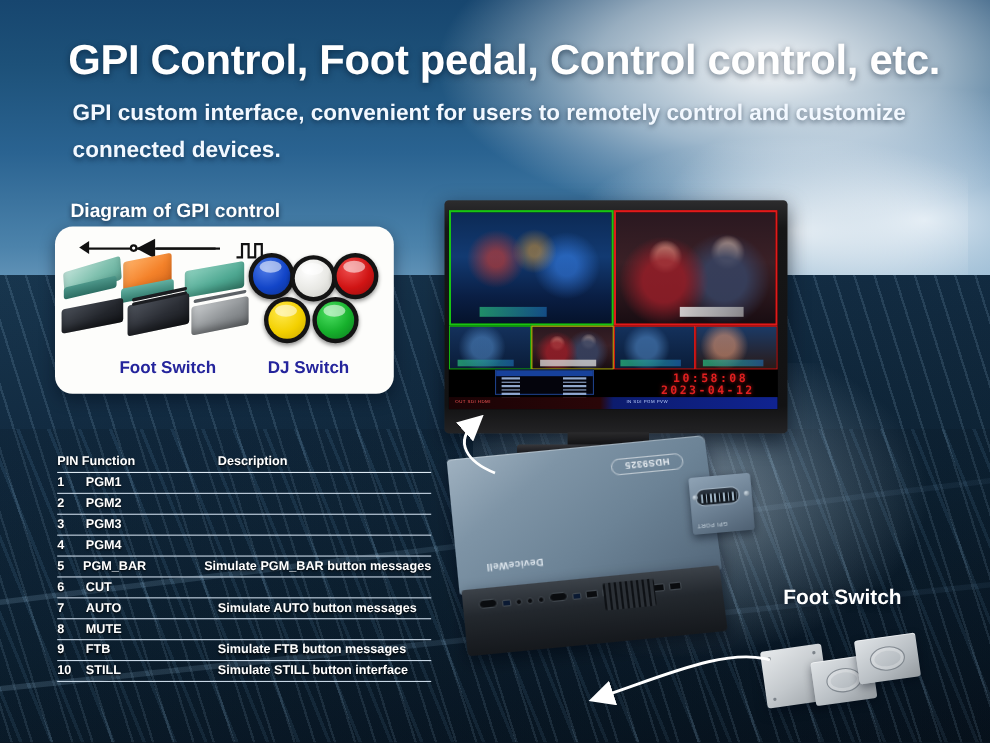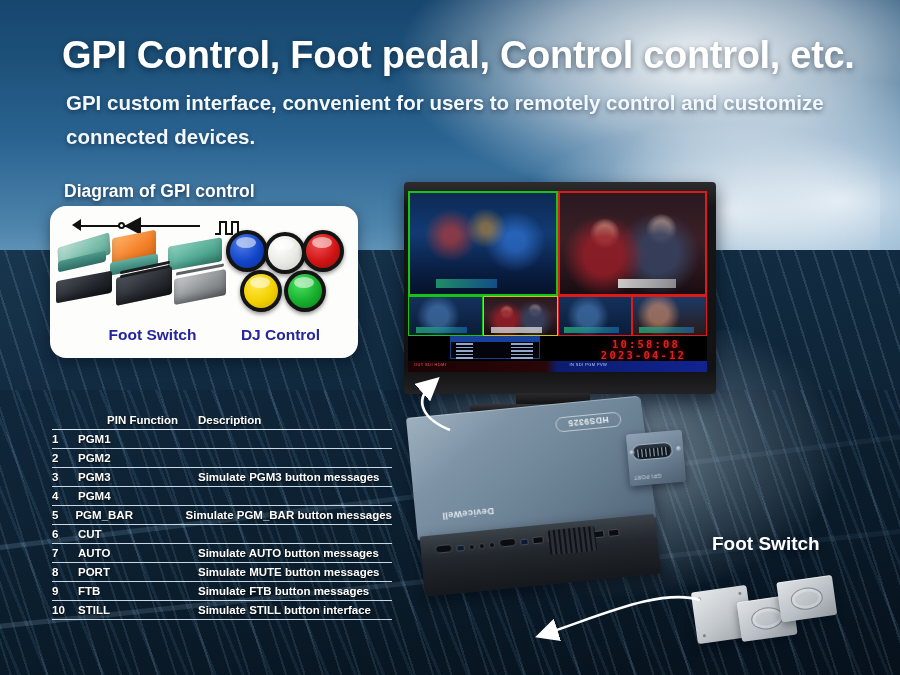--- a/index.html
+++ b/index.html
@@ -140,21 +140,21 @@
     display:flex; align-items:center; height:19px;
     border-bottom:1.4px solid #c9d8e6; color:#fff;
     font-size:11.5px; font-weight:bold; white-space:nowrap;
     text-shadow:0 1px 2px rgba(0,0,0,.9);
   }
   .pin-head{ border-bottom:1.6px solid #dde9f3; }
   .c-pin{ width:26px; }
   .c-fn { width:100px; }
   .c-de { flex:1;padding-left:20px; }
   .pin-head .c-pin{ width:0; }
-  .pin-head .c-fn{ width:126px;text-align:right; }
+  .pin-head .c-fn{ width:126px; }
 
   
   .monitor{
     position:absolute; left:404px; top:182px; width:312px; height:212px;
     background:linear-gradient(180deg,#2c2c2e,#161617 12%,#121213 88%,#232325 100%);
     border-radius:4px; box-shadow:0 7px 18px rgba(0,8,20,.6);
     padding:9px 9px 22px 4px;
   }
   .screen{ position:relative; width:100%; height:100%; background:#000; overflow:hidden; }
   .mv{ position:absolute; background-size:cover; }
@@ -396,42 +396,41 @@
         </div>
       <div class="djbtn" style="left:14px; top:40px;">
           <i style="background:radial-gradient(circle at 36% 30%,#ffe94d,#f3d000 55%,#c9a800);"></i>
         </div>
       <div class="djbtn" style="left:58px; top:40px;">
           <i style="background:radial-gradient(circle at 36% 30%,#4de063,#16b02c 55%,#0c7a1e);"></i>
         </div>
     </div>
 
     <div class="fs-label">Foot Switch</div>
-    <div class="dj-label">DJ Control</div>
+    <div class="dj-label">DJ Switch</div>
   </div>
 
   <div class="pin-table">
     <div class="pin-head">
       <div class="c-pin"></div>
       <div class="c-fn">PIN Function</div>
       <div class="c-de">Description</div>
     </div>
     <div id="pin-rows">
         <div class="pin-row">
           <div class="c-pin">1</div>
           <div class="c-fn">PGM1</div>
         </div>
         <div class="pin-row">
           <div class="c-pin">2</div>
           <div class="c-fn">PGM2</div>
         </div>
         <div class="pin-row">
           <div class="c-pin">3</div>
           <div class="c-fn">PGM3</div>
-          <div class="c-de">Simulate PGM3 button messages</div>
         </div>
         <div class="pin-row">
           <div class="c-pin">4</div>
           <div class="c-fn">PGM4</div>
         </div>
         <div class="pin-row">
           <div class="c-pin">5</div>
           <div class="c-fn">PGM_BAR</div>
           <div class="c-de">Simulate PGM_BAR button messages</div>
         </div>
@@ -439,22 +438,21 @@
           <div class="c-pin">6</div>
           <div class="c-fn">CUT</div>
         </div>
         <div class="pin-row">
           <div class="c-pin">7</div>
           <div class="c-fn">AUTO</div>
           <div class="c-de">Simulate AUTO button messages</div>
         </div>
         <div class="pin-row">
           <div class="c-pin">8</div>
-          <div class="c-fn">PORT</div>
-          <div class="c-de">Simulate MUTE button messages</div>
+          <div class="c-fn">MUTE</div>
         </div>
         <div class="pin-row">
           <div class="c-pin">9</div>
           <div class="c-fn">FTB</div>
           <div class="c-de">Simulate FTB button messages</div>
         </div>
         <div class="pin-row">
           <div class="c-pin">10</div>
           <div class="c-fn">STILL</div>
           <div class="c-de">Simulate STILL button interface</div>

